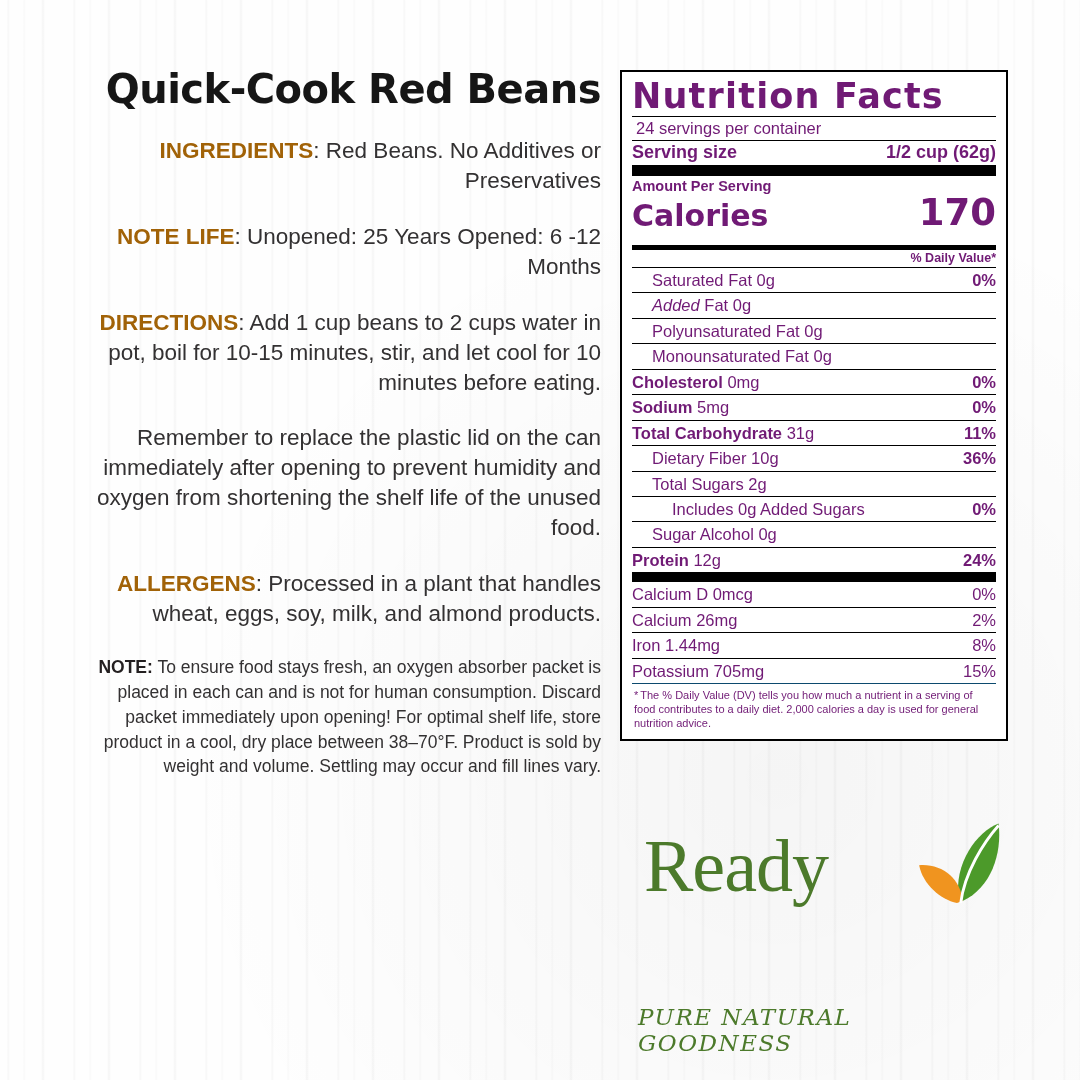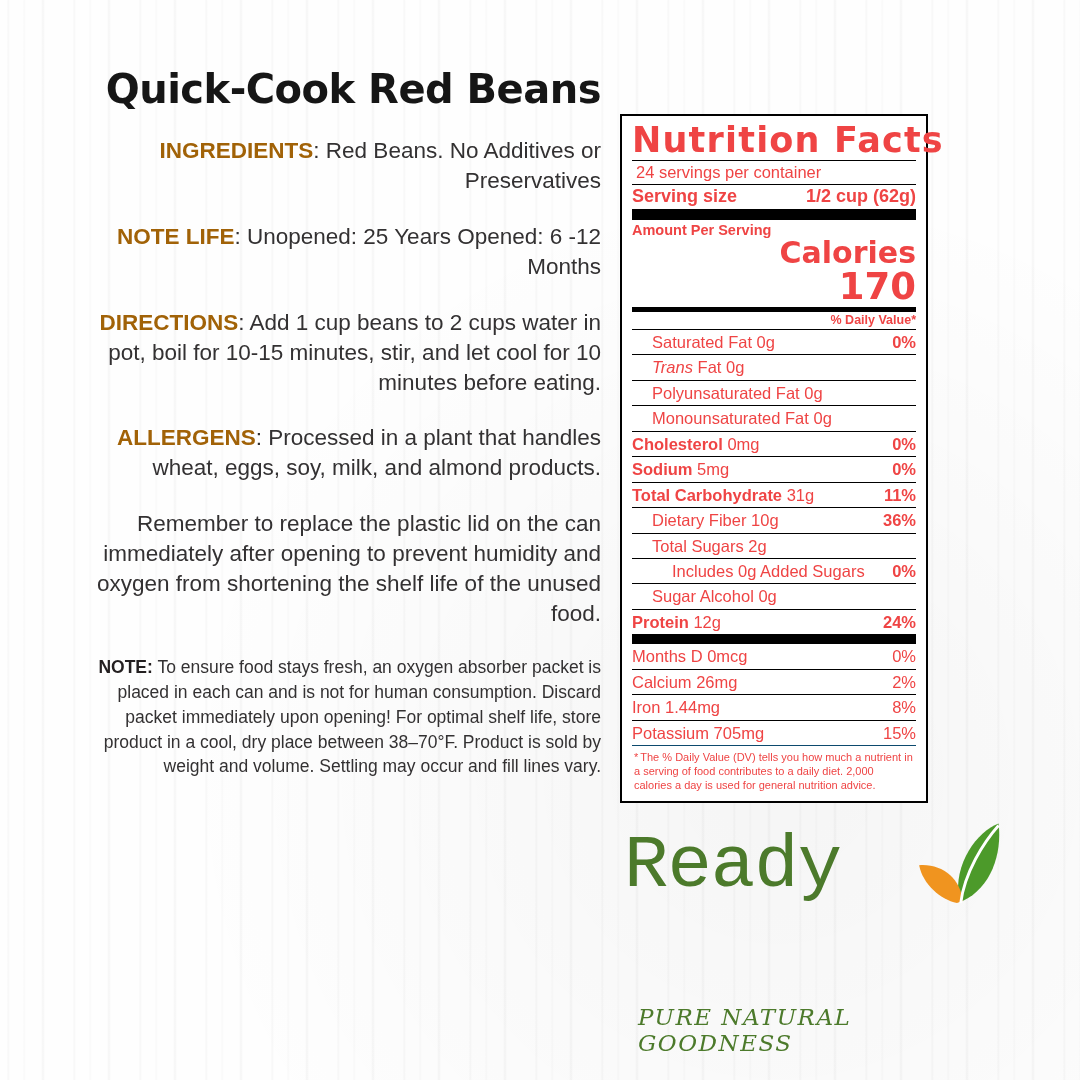--- a/index.html
+++ b/index.html
@@ -79,28 +79,27 @@
   .note .lead {
     font-weight: bold;
     color: #231f20;
   }
 
   
   .nutrition {
     position: absolute;
     left: 620px;
     top: 70px;
-    width: 308px;
+    width: 388px;
     background: #ffffff;
     border: 2px solid #000;
     box-sizing: border-box;
     padding: 6px 10px 8px 10px;
     font-family: "Liberation Sans", sans-serif;
-    color: #ef4444;
-    margin-top: 44px;
+    color: #701a75;
   }
   .nf-title {
     font-family: "DejaVu Sans", sans-serif;
     font-weight: bold;
     font-size: 35px;
     letter-spacing: 1.2px;
     line-height: 1.05;
     margin: 0 0 1px 0;
     white-space: nowrap;
   }
@@ -121,22 +120,21 @@
   }
   .nf-ampers {
     font-size: 14.5px;
     font-weight: bold;
     padding: 2px 0 0 0;
   }
   .cal-row {
     display: flex;
     justify-content: space-between;
     align-items: flex-end;
-    padding-bottom: 2px;
-    flex-direction: column;
+    padding-bottom: 14px;
   }
   .cal-label {
     font-family: "DejaVu Sans", sans-serif;
     font-size: 30px;
     font-weight: bold;
     line-height: 1;
   }
   .cal-value {
     font-family: "DejaVu Sans", sans-serif;
     font-size: 37px;
@@ -176,23 +174,23 @@
   
   .logo {
     position: absolute;
     left: 624px;
     top: 822px;
     width: 390px;
     height: 230px;
   }
   .logo-ready {
     position: absolute;
-    left: 0;
+    left: 20px;
     top: 2px;
-    font-family: Liberation Mono, monospace;
+    font-family: Liberation Serif, serif;
     font-size: 74px;
     color: #4c7a2b;
     letter-spacing: -1px;
   }
   .logo-harvest {
     position: absolute;
     left: 2px;
     top: 78px;
     font-family: "DejaVu Serif", serif;
     font-size: 80px;
@@ -227,23 +225,23 @@
 
   <div class="left-col">
     <h1 class="product-title">Quick-Cook Red Beans</h1>
 
     <p class="para"><span class="lead">INGREDIENTS</span><span>: Red Beans. No Additives or Preservatives</span></p>
 
     <p class="para"><span class="lead">NOTE LIFE</span><span>: Unopened: 25 Years Opened: 6 -12 Months</span></p>
 
     <p class="para"><span class="lead">DIRECTIONS</span><span>: Add 1 cup beans to 2 cups water in pot, boil for 10-15 minutes, stir, and let cool for 10 minutes before eating.</span></p>
 
+    <p class="para"><span>Remember to replace the plastic lid on the can immediately after opening to prevent humidity and oxygen from shortening the shelf life of the unused food.</span></p>
+
     <p class="para"><span class="lead">ALLERGENS</span><span>: Processed in a plant that handles wheat, eggs, soy, milk, and almond products.</span></p>
-
-    <p class="para"><span>Remember to replace the plastic lid on the can immediately after opening to prevent humidity and oxygen from shortening the shelf life of the unused food.</span></p>
 
     <p class="note"><span class="lead">NOTE:</span><span> To ensure food stays fresh, an oxygen absorber packet is placed in each can and is not for human consumption. Discard packet immediately upon opening! For optimal shelf life, store product in a cool, dry place between 38–70°F. Product is sold by weight and volume. Settling may occur and fill lines vary.</span></p>
   </div>
 
   <div class="nutrition">
     <div class="nf-title">Nutrition Facts</div>
     <div class="rule-thin"></div>
     <div class="nf-servings">24 servings per container</div>
     <div class="rule-thin"></div>
     <div class="nf-servingsize">
@@ -257,21 +255,21 @@
       <span class="cal-value">170</span>
     </div>
     <div class="rule-med"></div>
     <div class="dv-header">% Daily Value*</div>
 
     <div class="nf-line">
       <span class="name ind1"><span>Saturated Fat</span> <span>0g</span></span>
       <span class="pct">0%</span>
     </div>
     <div class="nf-line">
-      <span class="name ind1"><span class="italic">Trans</span> <span>Fat 0g</span></span>
+      <span class="name ind1"><span class="italic">Added</span> <span>Fat 0g</span></span>
       <span class="pct"></span>
     </div>
     <div class="nf-line">
       <span class="name ind1"><span>Polyunsaturated Fat</span> <span>0g</span></span>
       <span class="pct"></span>
     </div>
     <div class="nf-line">
       <span class="name ind1"><span>Monounsaturated Fat</span> <span>0g</span></span>
       <span class="pct"></span>
     </div>
@@ -304,21 +302,21 @@
       <span class="pct"></span>
     </div>
     <div class="nf-line">
       <span class="name"><b>Protein</b> <span>12g</span></span>
       <span class="pct">24%</span>
     </div>
 
     <div class="nf-gap-thick"></div>
 
     <div class="nf-line first">
-      <span class="name">Months D 0mcg</span>
+      <span class="name">Calcium D 0mcg</span>
       <span>0%</span>
     </div>
     <div class="nf-line">
       <span class="name">Calcium 26mg</span>
       <span>2%</span>
     </div>
     <div class="nf-line">
       <span class="name">Iron 1.44mg</span>
       <span>8%</span>
     </div>

